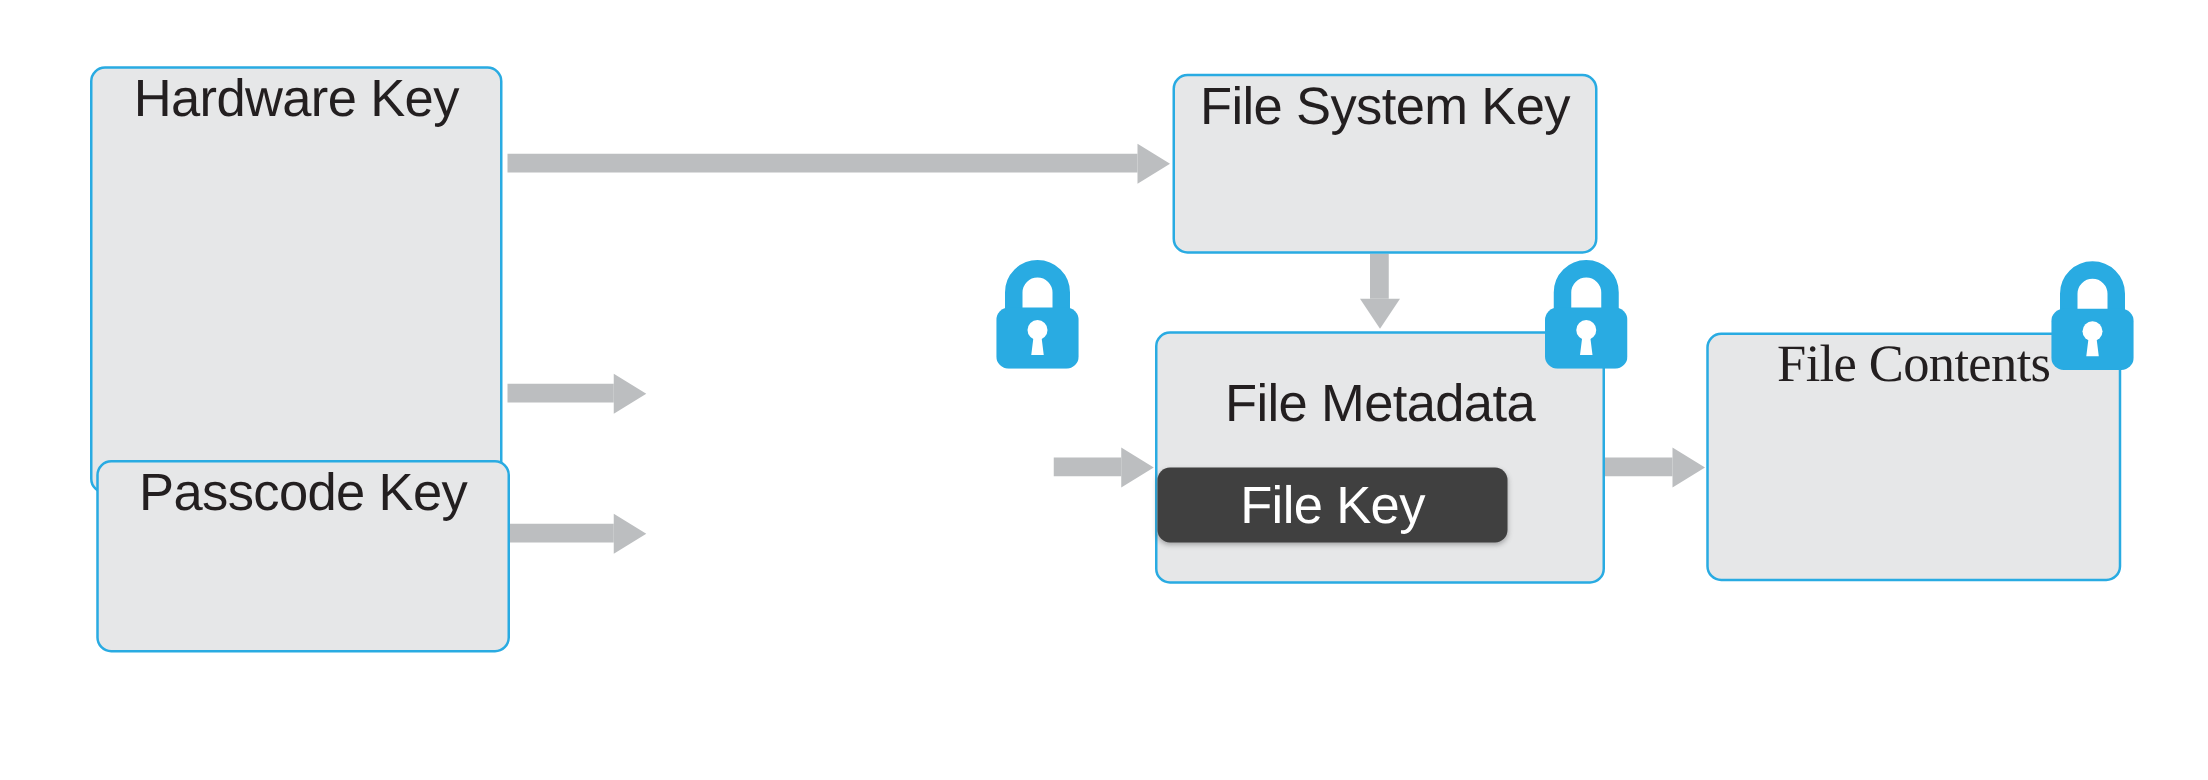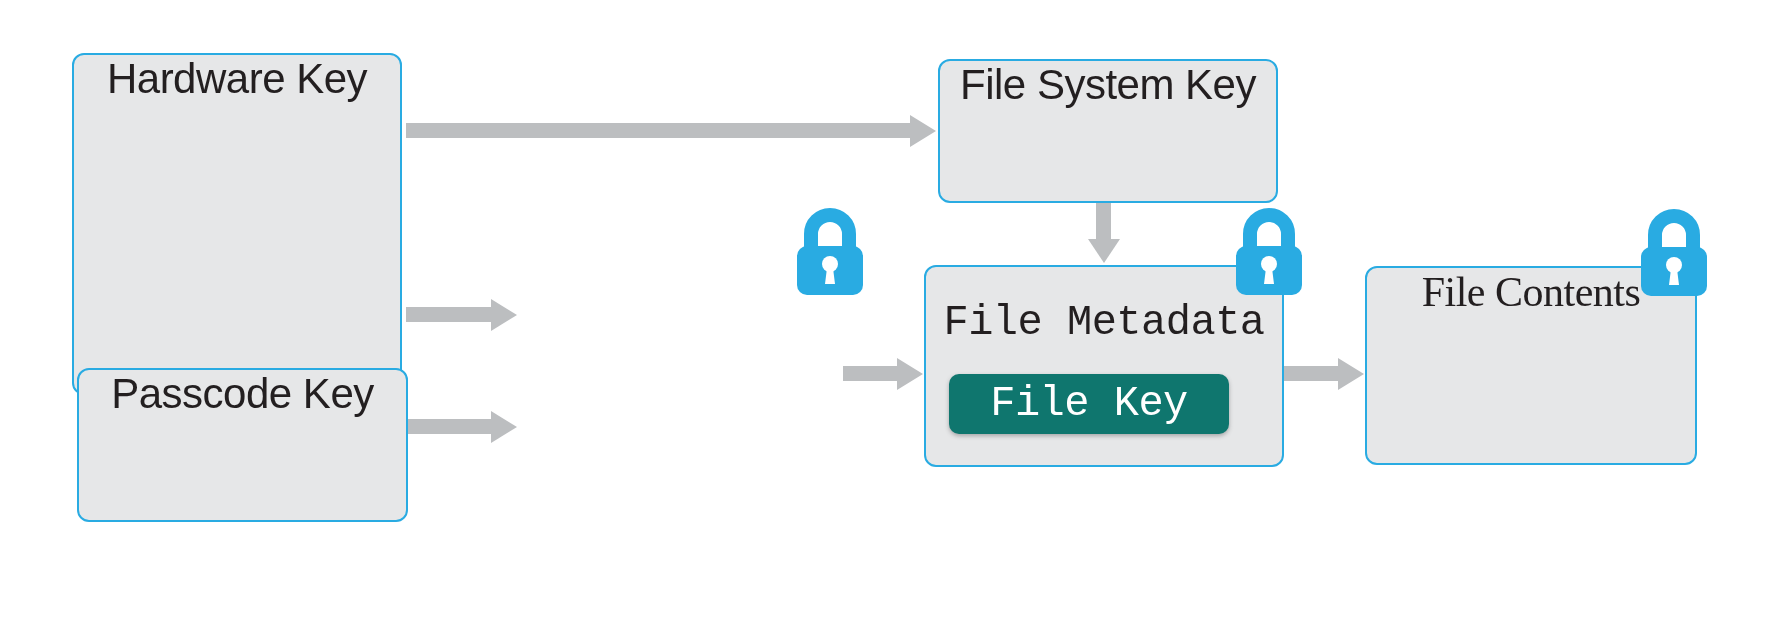--- a/index.html
+++ b/index.html
@@ -22,37 +22,36 @@
     color: #231F20;
     font-size: 42px;
     letter-spacing: -0.5px;
     text-align: center;
   }
   .node-hardware  { left: 72px;  top: 53px;  width: 330px; height: 342px; }
   .node-passcode  { left: 77px;  top: 368px; width: 331px; height: 154px; }
   .node-class     { left: 518px; top: 266px; width: 325px; height: 198px; }
   .node-fsk       { left: 938px; top: 59px;  width: 340px; height: 144px; }
   .node-metadata  { left: 924px; top: 265px; width: 360px; height: 202px;
-                    flex-direction: column; gap: 27px; font-family: Liberation Mono, monospace; }
+                    flex-direction: column; gap: 27px; }
   .node-contents  { left: 1365px; top: 266px; width: 332px; height: 199px; font-family: Liberation Serif, serif; }
 
   .filekey-btn {
     box-sizing: border-box;
     width: 280px;
     height: 60px;
-    background: #0f766e;
+    background: #404040;
     border-radius: 10px;
     display: flex;
     align-items: center;
     justify-content: center;
     color: #ffffff;
     font-size: 42px;
     letter-spacing: -0.5px;
     box-shadow: 0 2px 4px rgba(88,89,91,0.45);
-    margin-left: 23px;
   }
 
   .shaft { position: absolute; background: #BCBEC0; }
   .head  { position: absolute; width: 0; height: 0; border-style: solid; }
   .head-right {
     border-top: 16px solid transparent;
     border-bottom: 16px solid transparent;
     border-left: 26px solid #BCBEC0;
     border-right: 0;
   }

